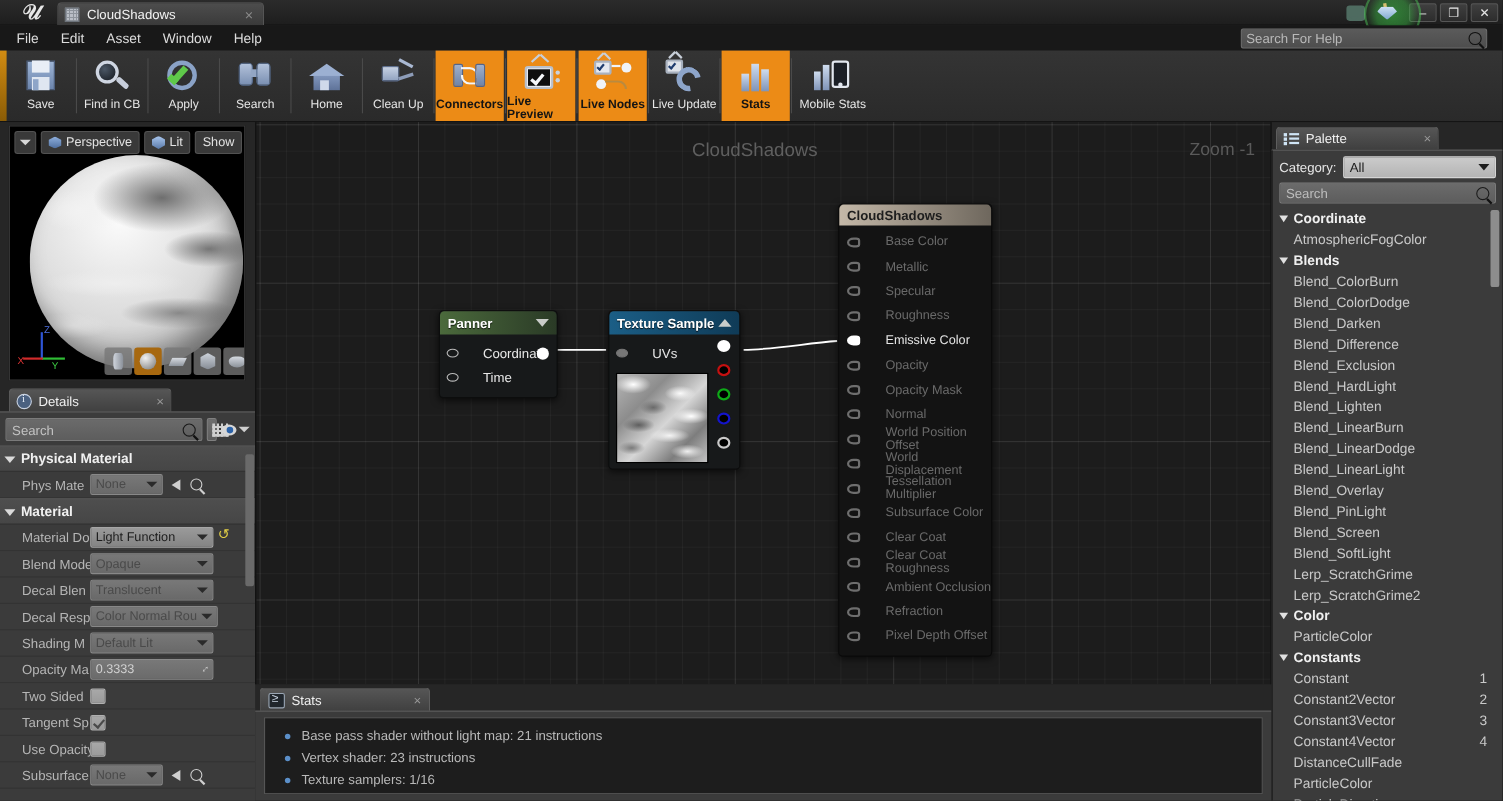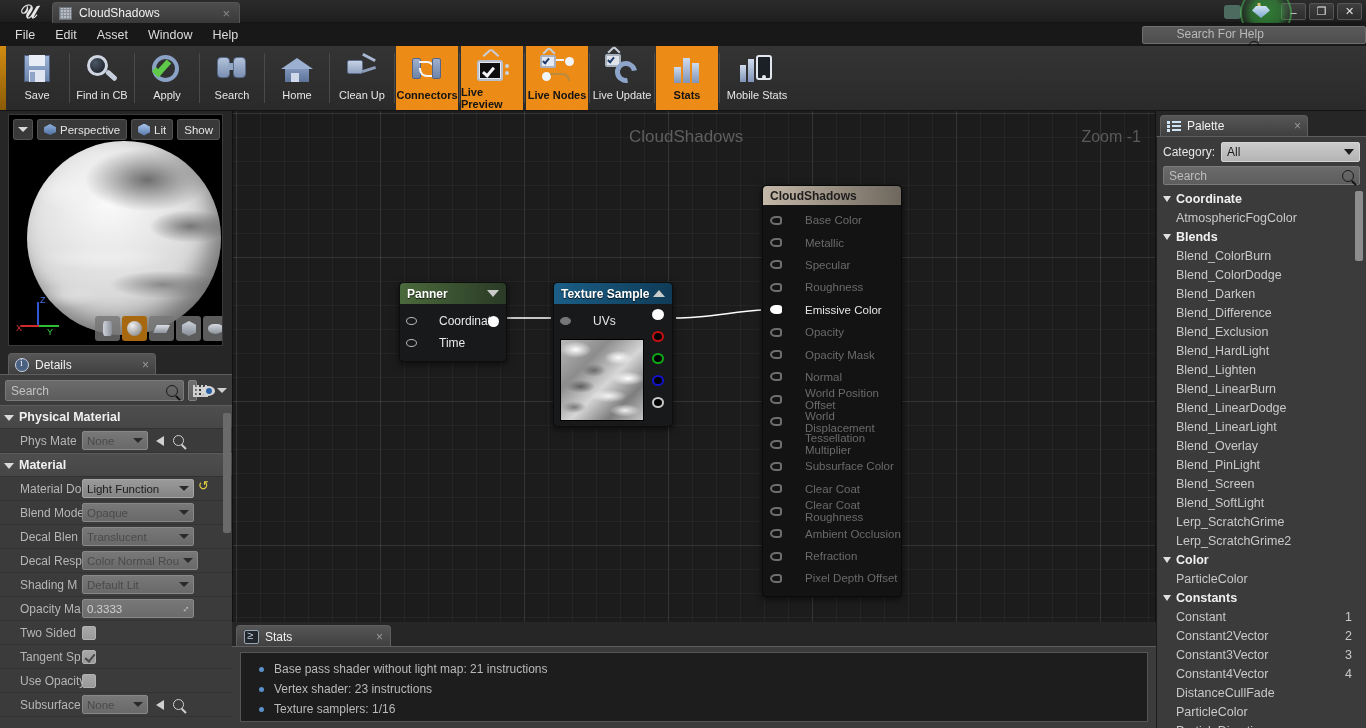--- a/index.html
+++ b/index.html
@@ -65,23 +65,23 @@
     font-size:11px;display:flex;align-items:center;justify-content:center;cursor:pointer;
   }
 
   
   .menubar {
     position:absolute; left:0; top:23px; width:1366px; height:23px;
     background:#181818; display:flex; align-items:center; padding-left:6px; gap:2px;
   }
   .menu-item { color:#dcdcdc; font-size:12.5px; padding:3px 9px; cursor:pointer; }
   .help-search {
-    position:absolute; right:0; top:3px; width:224px; height:18px;
+    position:absolute; right:14px; top:3px; width:224px; height:18px;
     background:linear-gradient(#5a5a5a,#4e4e4e); border:1px solid #6e6e6e; border-radius:2px;
-    display:flex; align-items:center; padding:0 4px;flex-direction:column;
+    display:flex; align-items:center; padding:0 4px;
   }
   .help-search input {
     flex:1; background:transparent;border:none;outline:none;color:#d8d8d8;font-size:12px;
     font-family:"Liberation Sans",sans-serif;
   }
   .help-search input::placeholder{color:#b9b9b9;}
   .mag { width:12px;height:12px;border:1.6px solid #111;border-radius:50%;position:relative;flex:0 0 12px;}
   .mag:after{content:"";position:absolute;right:-4px;bottom:-3px;width:6px;height:1.8px;background:#111;transform:rotate(45deg);}
 
   

